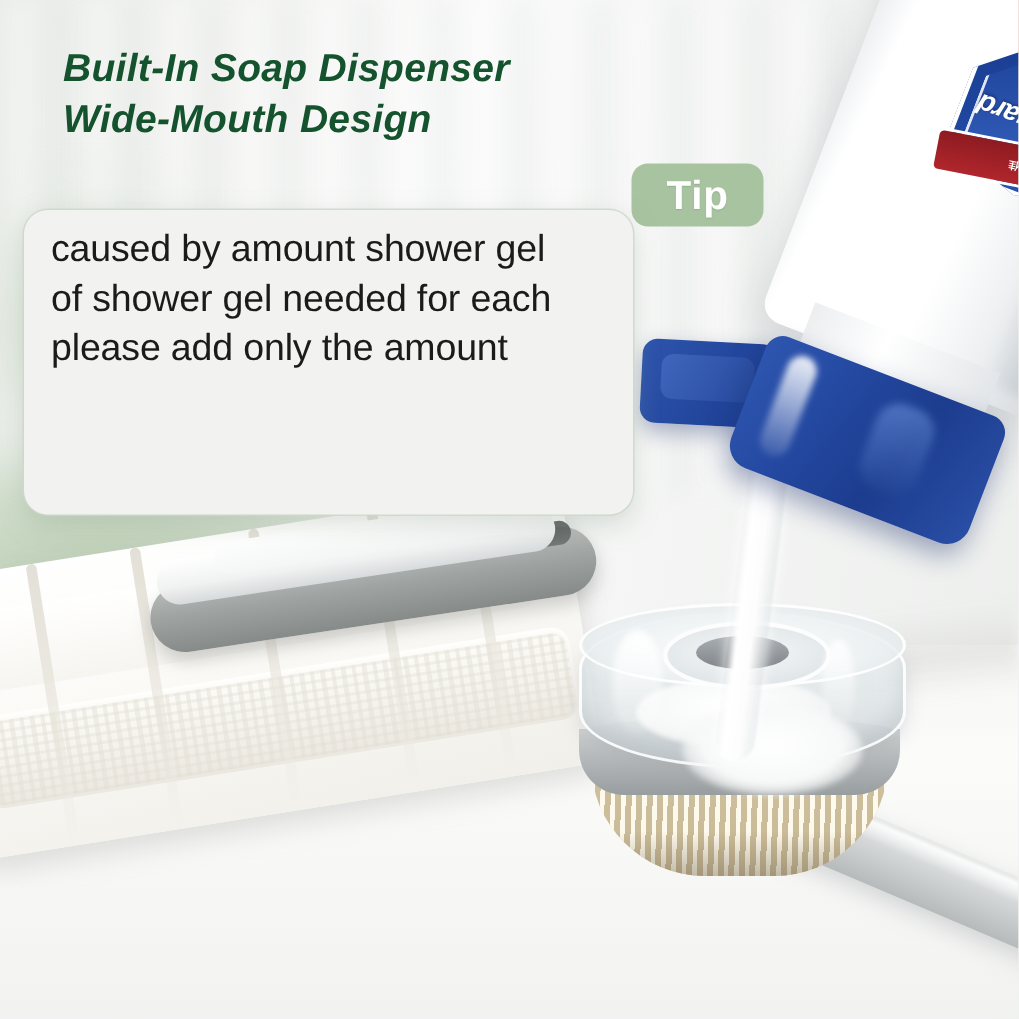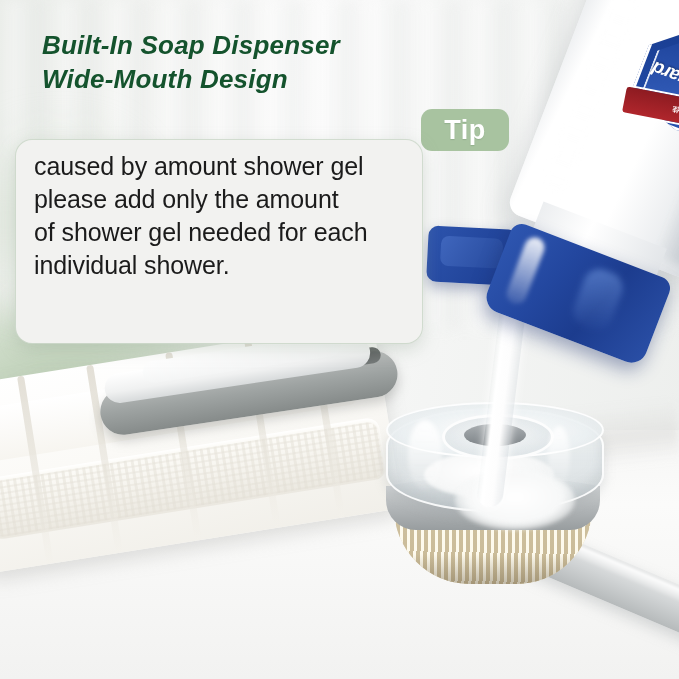--- a/index.html
+++ b/index.html
@@ -291,19 +291,18 @@
     <div>Wide-Mouth Design</div>
   </div>
 
   <div class="tip-badge">
     <span>Tip</span>
   </div>
 
   <div class="tip-card">
     <p>
       <span>caused by amount shower gel</span>
+      <span>of shower gel needed for each</span>
       <span>please add only the amount</span>
-      <span>of shower gel needed for each</span>
-      <span>individual shower.</span>
     </p>
   </div>
 
 </div>
 
 </body></html>

